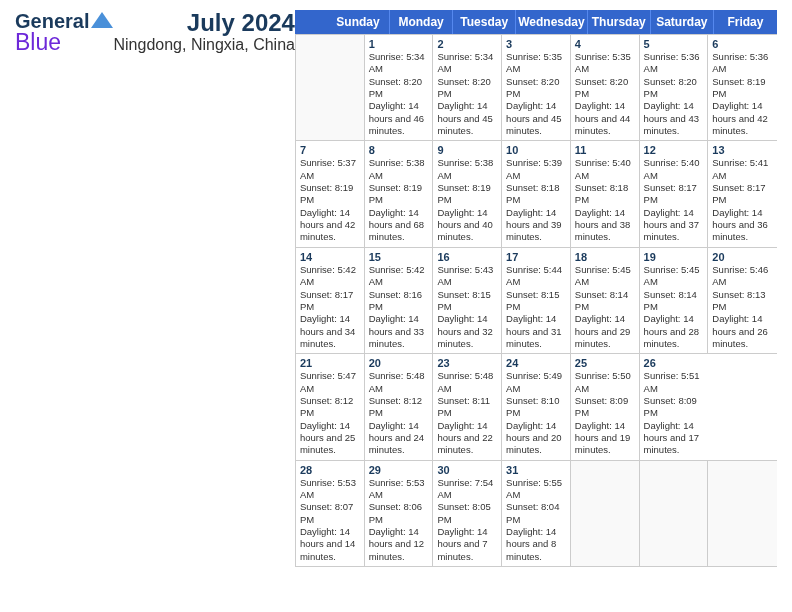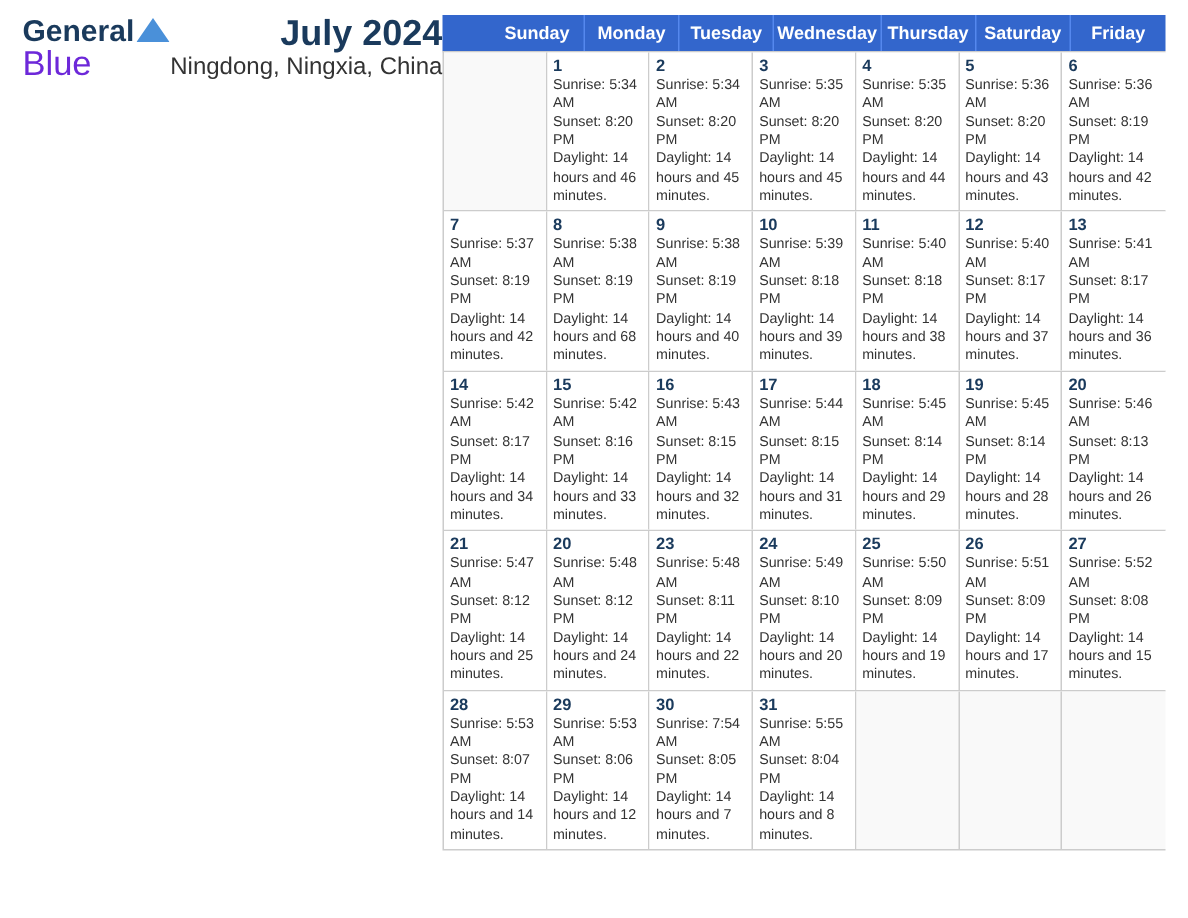--- a/index.html
+++ b/index.html
@@ -290,26 +290,20 @@
             <span class="cell-line">Sunrise: 5:50 AM</span>
             <span class="cell-line">Sunset: 8:09 PM</span>
             <span class="cell-line">Daylight: 14 hours and 19 minutes.</span>
           </div>
           <div class="cal-cell">
             <span class="day-num">26</span>
             <span class="cell-line">Sunrise: 5:51 AM</span>
             <span class="cell-line">Sunset: 8:09 PM</span>
             <span class="cell-line">Daylight: 14 hours and 17 minutes.</span>
           </div>
-          <div class="cal-cell">
-            <span class="day-num">27</span>
-            <span class="cell-line">Sunrise: 5:52 AM</span>
-            <span class="cell-line">Sunset: 8:08 PM</span>
-            <span class="cell-line">Daylight: 14 hours and 15 minutes.</span>
-          </div>
         </div>
         <div class="cal-row">
           <div class="cal-cell">
             <span class="day-num">28</span>
             <span class="cell-line">Sunrise: 5:53 AM</span>
             <span class="cell-line">Sunset: 8:07 PM</span>
             <span class="cell-line">Daylight: 14 hours and 14 minutes.</span>
           </div>
           <div class="cal-cell">
             <span class="day-num">29</span>

